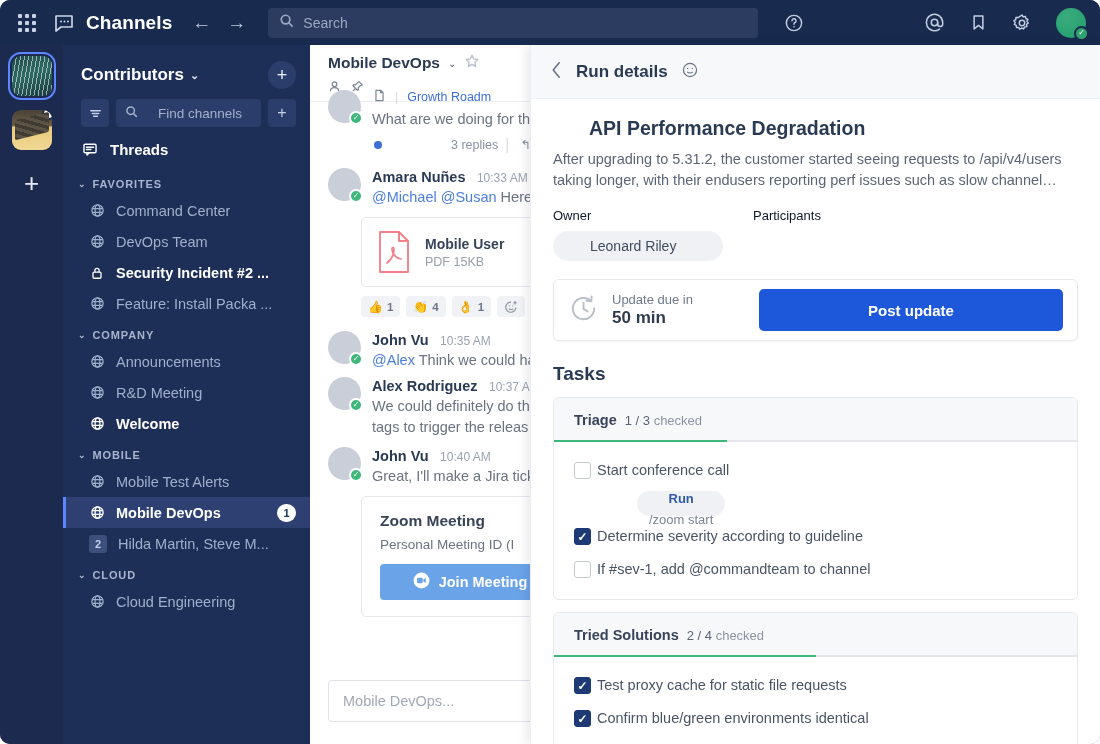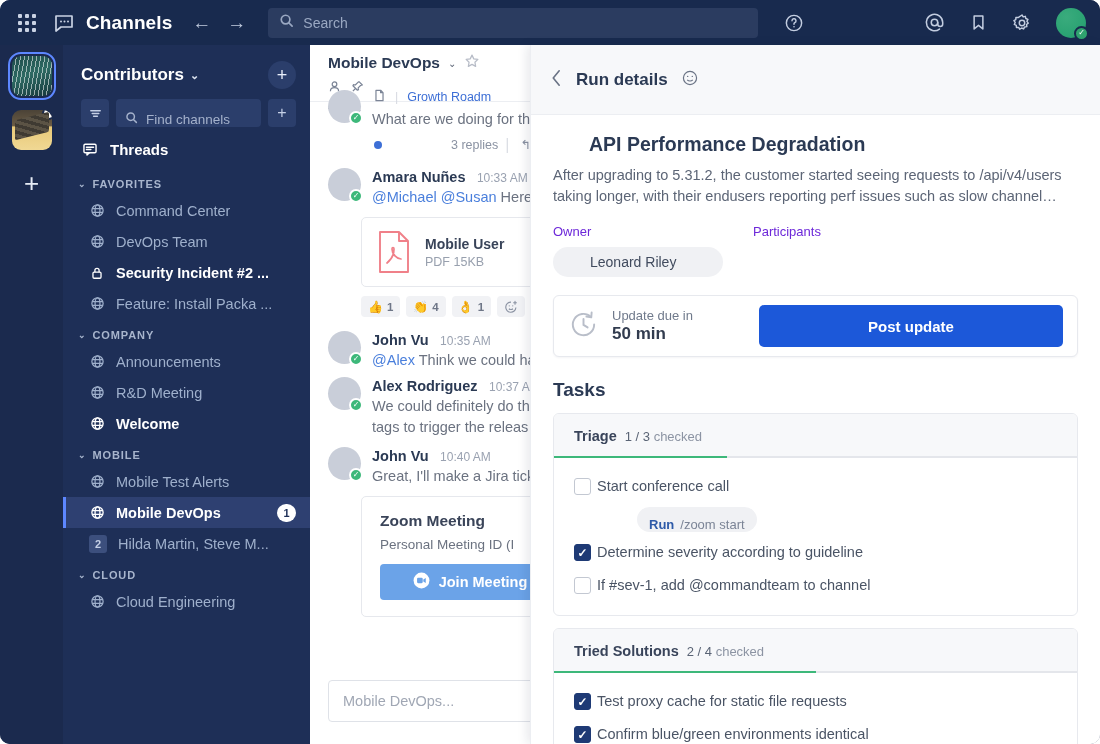--- a/index.html
+++ b/index.html
@@ -100,21 +100,21 @@
     font-size: 18px; font-weight: 300;
   }
   .sb-searchrow { display: flex; align-items: center; gap: 7px; padding: 0 14px 0 18px; }
   .sb-filter-btn, .sb-add-btn {
     width: 28px; height: 28px; border-radius: 4px; background: #2b3e6b;
     display: flex; align-items: center; justify-content: center; color: #c5d0e6;
     flex: 0 0 auto;
   }
   .sb-find {
     flex: 1; height: 28px; background: #2b3e6b; border-radius: 4px;
-    display: flex; align-items: flex-end; gap: 8px; padding: 0 9px;
+    display: flex; align-items: center; gap: 20px; padding: 0 9px;
   }
   .sb-find span { color: #a4b1cb; font-size: 13.5px; }
   .sb-threads {
     display: flex; align-items: center; gap: 12px;
     padding: 14px 18px 10px 19px; color: #fff; font-size: 15px; font-weight: 700;
   }
   .sb-group-title {
     display: flex; align-items: center; gap: 6px;
     padding: 10px 18px 5px 15px;
     color: #a8b5cd; font-size: 11px; font-weight: 600; letter-spacing: .9px;
@@ -218,32 +218,32 @@
 
   
   .rhs {
     position: absolute; top: 45px; right: 0; width: 570px; bottom: 0;
     background: #ffffff;
     box-shadow: -3px 0 10px rgba(20,30,60,.10);
     border-left: 1px solid #eceef2;
     overflow: hidden;
   }
   .rhs-header {
-    height: 70px; background: #f7f8fa; border-bottom: 1px solid #eceef2;
+    height: 54px; background: #f7f8fa; border-bottom: 1px solid #eceef2;
     display: flex; align-items: center; gap: 14px; padding: 0 20px;
   }
   .rhs-back { color: #6a7385; font-size: 19px; line-height: 1; }
   .rhs-title { font-size: 17px; font-weight: 700; color: #2b3a54; }
   .rhs-emoji { color: #8a92a2; font-size: 16px; }
   .rhs-body { padding: 18px 22px 0 22px; }
   .run-title { font-size: 19.5px; font-weight: 700; color: #2b3a54; margin-left: 36px; }
   .run-desc { font-size: 14.5px; color: #5c6576; line-height: 21px; margin-top: 9px; }
   .meta-row { display: flex; margin-top: 17px; }
   .meta-col-owner { width: 200px; }
-  .meta-label { font-size: 13px; color: #6d28d9; }
+  .meta-label { font-size: 13px; color: #0f172a; }
   .owner-chip {
     margin-top: 8px; height: 30px; width: 170px; border-radius: 15px; background: #f0f1f4;
     display: flex; align-items: center; gap: 9px; padding: 0 5px;
   }
   .owner-chip .ava { width: 23px; height: 23px; border-radius: 50%; overflow: hidden; }
   .owner-name { font-size: 14px; color: #414b5e; }
   .participants { flex: 1; }
   .pavs { display: flex; margin-top: 8px; }
   .pav { width: 29px; height: 29px; border-radius: 50%; border: 2px solid #fff; margin-left: -6px; overflow: hidden; }
   .pav:first-child { margin-left: 0; }
@@ -284,22 +284,22 @@
   .box.checked {
     background: #1e3a75; border-color: #1e3a75;
     display: flex; align-items: center; justify-content: center;
   }
   .box.checked::after { content: "✓"; color: #fff; font-size: 12px; line-height: 1; font-weight: 700; }
   .chk-label { font-size: 14.5px; color: #4a5465; line-height: 19px; }
   .cmd-row { display: flex; align-items: center; gap: 10px; padding: 4px 20px 4px 50px; }
   .cmd-ava { width: 23px; height: 23px; border-radius: 50%; overflow: hidden; }
   .cmd-chip {
     height: 25px; border-radius: 13px; background: #f0f1f4;
-    display: flex; align-items: flex-end; gap: 6px; padding: 0 12px;
-    font-size: 13px; color: #7b8496;
+    display: flex; align-items: center; gap: 6px; padding: 0 12px;
+    font-size: 13px; color: #7b8496; flex-direction: column;
   }
   .cmd-chip b { color: #2e5aa8; font-weight: 700; }
 
   
   .ph { width: 100%; height: 100%; position: relative; }
   .ph::before { content:""; position:absolute; left:50%; top:12%; width:46%; height:46%; border-radius:50%; transform:translateX(-50%); }
   .ph::after { content:""; position:absolute; left:50%; bottom:-18%; width:86%; height:62%; border-radius:44% 44% 0 0; transform:translateX(-50%); }
   .p1 { background:#8f9bb0; } .p1::before{background:#d8b89b;} .p1::after{background:#3c4654;}
   .p2 { background:#d7c3ae; } .p2::before{background:#c99d79;} .p2::after{background:#4b3a33;}
   .p3 { background:#b9bec9; } .p3::before{background:#e0bc9c;} .p3::after{background:#2f3947;}

